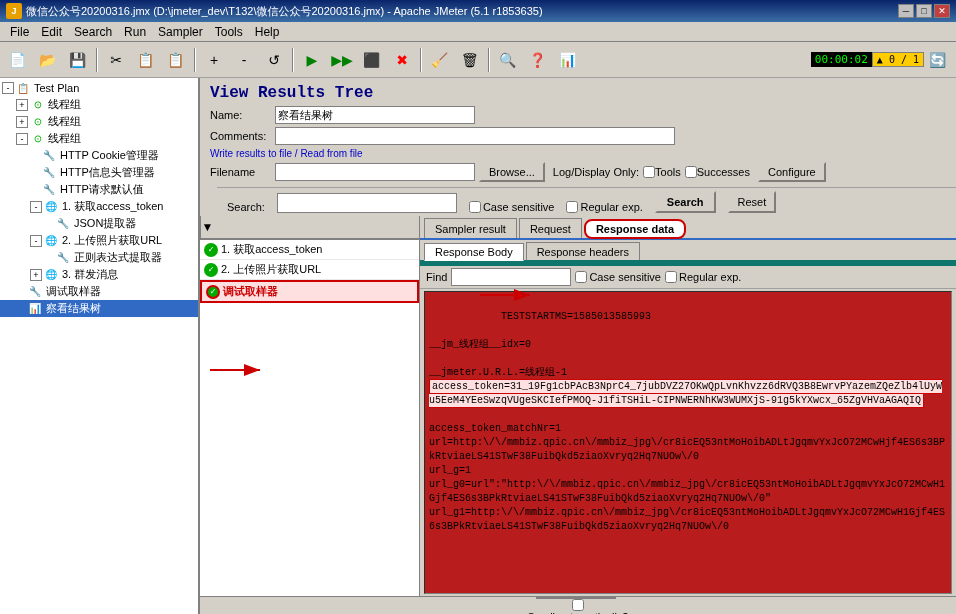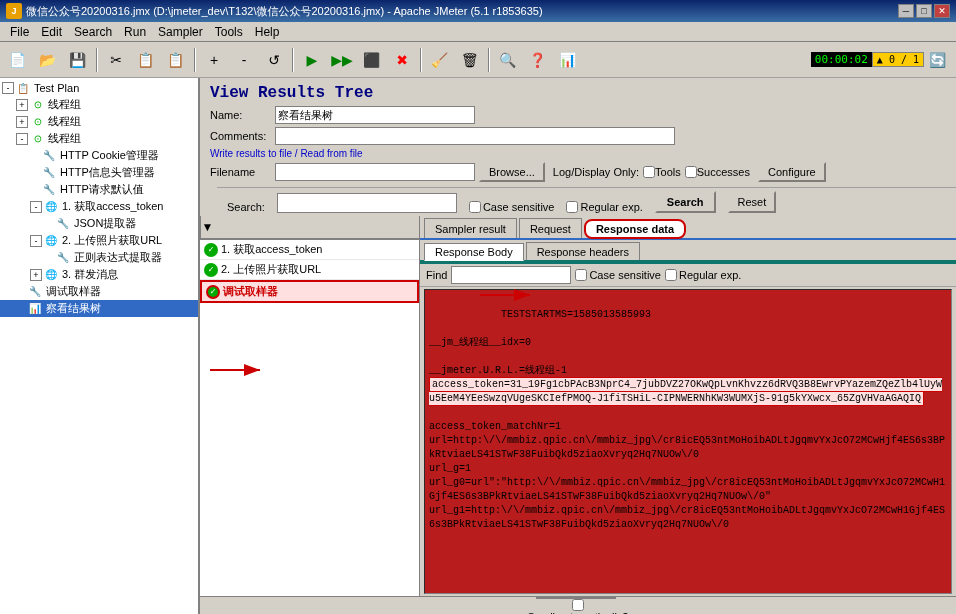--- a/index.html
+++ b/index.html
@@ -354,21 +354,21 @@
       font-weight: bold;
       border-radius: 8px;
     }
 
     
     .sub-tab-strip {
       display: flex;
       align-items: flex-end;
       background: #d4d0c8;
       padding: 2px 4px 0 4px;
-      border-bottom: 4px solid #0f766e;
+      border-bottom: 6px solid #0f766e;
     }
     .sub-tab {
       padding: 2px 10px;
       font-size: 11px;
       border: 1px solid #808080;
       border-bottom: none;
       background: #d4d0c8;
       cursor: pointer;
       margin-right: 2px;
       height: 18px;

